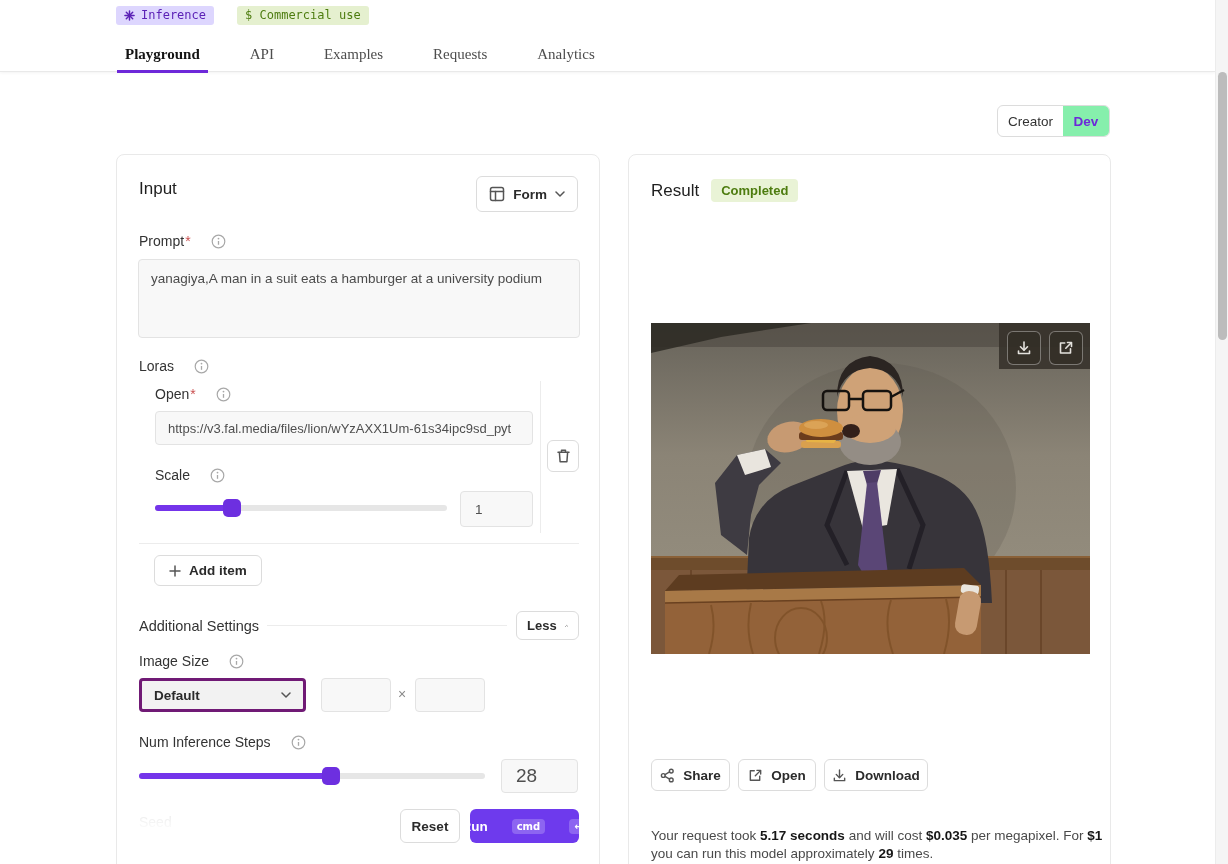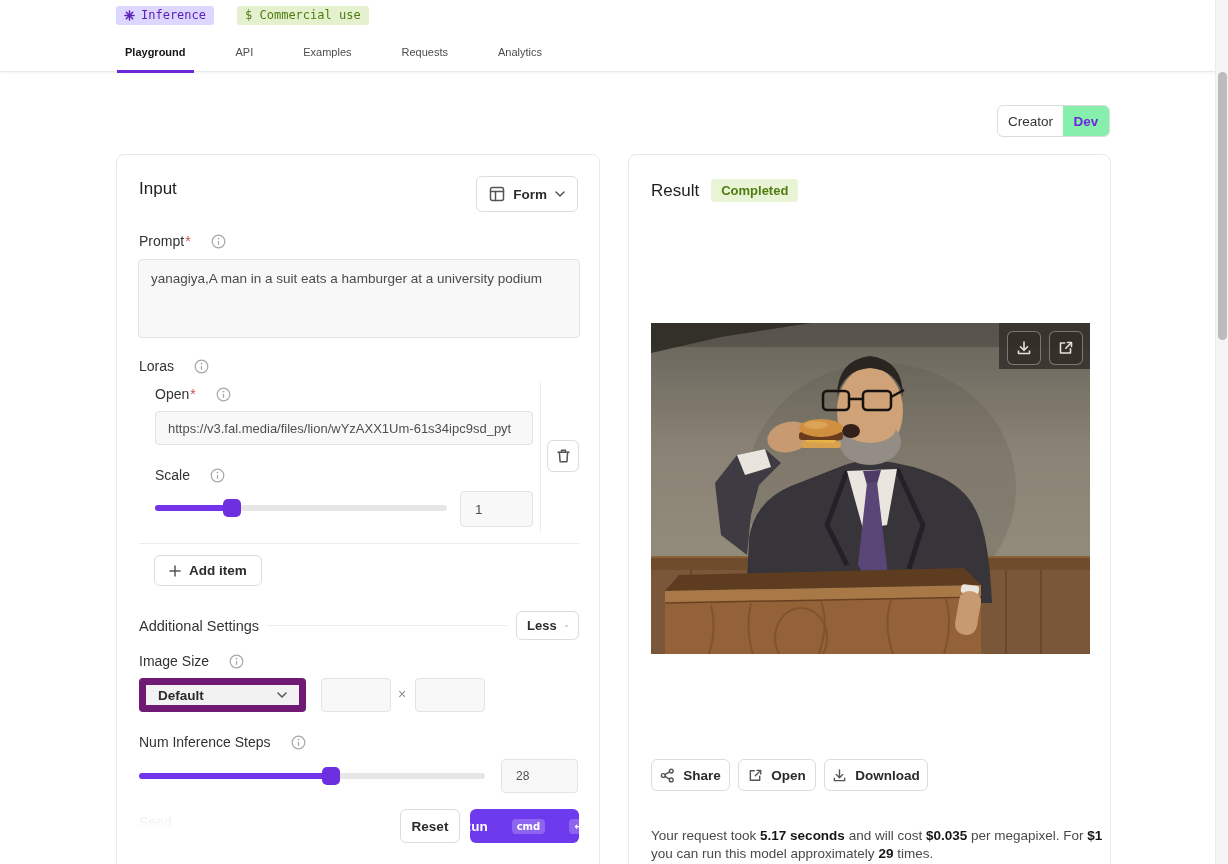--- a/index.html
+++ b/index.html
@@ -8,21 +8,21 @@
 
   
   .header { position:absolute; top:0; left:0; width:1215px; height:72px; background:#fff;
             border-bottom:1px solid #e9e9e9; box-shadow:0 1px 3px rgba(0,0,0,.05); z-index:5; }
   .badges { position:absolute; top:6px; left:116px; display:flex; gap:23px; }
   .badge { font-family:"DejaVu Sans Mono",monospace; font-size:12px; padding:2px 8px 3px; border-radius:3px;
            display:inline-flex; align-items:center; gap:6px; }
   .badge-inference { background:#ddd6fe; color:#5b21b6; }
   .badge-commercial { background:#e5f0cf; color:#4d7c0f; }
   .tabs { position:absolute; left:117px; top:40px; display:flex; height:32px; }
-  .tab { font-size:11px; color:#4d4d4d; padding:6px 8px 12px; margin-right:34px; cursor:pointer; position:relative; }
+  .tab { font-size:15px; color:#4d4d4d; padding:6px 8px 12px; margin-right:34px; cursor:pointer; position:relative;font-family:Liberation Serif, serif; }
   .tab.active { color:#141414; font-weight:bold; }
   .tab.active::after { content:""; position:absolute; left:0; right:0; bottom:-1px; height:3px; background:#6d28d9; }
 
   
   .scrollbar { position:absolute; right:0; top:0; width:13px; height:864px; background:#f5f5f5; border-left:1px solid #ececec; z-index:9; }
   .scroll-thumb { position:absolute; left:2px; top:72px; width:9px; height:268px; background:#bcbcbc; border-radius:5px; }
 
   
   .view-toggle { position:absolute; left:997px; top:105px; width:113px; height:32px; border:1px solid #dcdcdc;
                  border-radius:6px; display:flex; overflow:hidden; background:#fff; font-size:13.5px; }
@@ -198,21 +198,21 @@
   </button>
 
   <div style="position:absolute; left:22px; top:498px;" class="label">
     <span>Image Size</span>
     <svg class="iinfo" width="15" height="15" viewBox="0 0 15 15">
         <circle cx="7.5" cy="7.5" r="6.3" fill="none" stroke="#a8a8a8" stroke-width="1.2"></circle>
         <line x1="7.5" y1="7" x2="7.5" y2="10.8" stroke="#a8a8a8" stroke-width="1.3"></line>
         <circle cx="7.5" cy="4.6" r=".9" fill="#a8a8a8"></circle>
       </svg>
   </div>
-  <div style="position:absolute; left:22px; top:523px; width:167px; height:34px; background:#f2f2f2; border:7px solid #701a75; border-radius:4px; display:flex; align-items:center; justify-content:space-between; padding:0 12px; font-size:13.5px; font-weight:bold; color:#2b2b2b; cursor:pointer;">
+  <div style="position:absolute; left:22px; top:523px; width:167px; height:34px; background:#f2f2f2; border:3px solid #701a75; border-radius:4px; display:flex; align-items:center; justify-content:space-between; padding:0 12px; font-size:13.5px; font-weight:bold; color:#2b2b2b; cursor:pointer;">
     <span>Default</span>
     <svg width="10" height="6" viewBox="0 0 10 6" class="icon-stroke">
         <polyline points="1,1 5,5 9,1"></polyline>
       </svg>
   </div>
   <input class="field" style="position: absolute; left: 204px; top: 523px; width: 70px; height: 34px; padding: 0px 10px; outline: none;" value="">
   <span style="position:absolute; left:281px; top:531px; color:#8a8a8a; font-size:14px;">×</span>
   <input class="field" style="position: absolute; left: 298px; top: 523px; width: 70px; height: 34px; padding: 0px 10px; outline: none;" value="">
 
   <div style="position:absolute; left:22px; top:579px;" class="label">
@@ -220,21 +220,21 @@
     <svg class="iinfo" width="15" height="15" viewBox="0 0 15 15">
         <circle cx="7.5" cy="7.5" r="6.3" fill="none" stroke="#a8a8a8" stroke-width="1.2"></circle>
         <line x1="7.5" y1="7" x2="7.5" y2="10.8" stroke="#a8a8a8" stroke-width="1.3"></line>
         <circle cx="7.5" cy="4.6" r=".9" fill="#a8a8a8"></circle>
       </svg>
   </div>
   <div class="slider" style="left:22px; top:618px; width:346px;">
     <div class="fill" style="width:55.5%;"></div>
     <div class="thumb" style="left:55.5%;"></div>
   </div>
-  <input class="field" style="position: absolute; left: 384px; top: 604px; width: 77px; height: 34px; padding: 0px 14px; font-size: 12px; outline: none;" value="28">
+  <input class="field" style="position: absolute; left: 384px; top: 604px; width: 77px; height: 34px; padding: 0px 14px; font-size: 19px; outline: none;" value="28">
 
   <div style="position:absolute; left:22px; top:659px; font-size:14px; color:#dcdcdc;">Seed</div>
 
   <div class="footer-grad"></div>
   <button class="btn" style="position:absolute; left:283px; top:654px; width:60px; height:34px;">
     <span>Reset</span>
   </button>
   <button class="btn btn-run" style="position:absolute; left:353px; top:654px; width:109px; height:34px; gap:24px;">
     <span>Run</span>
     <span class="kbd">cmd</span>

